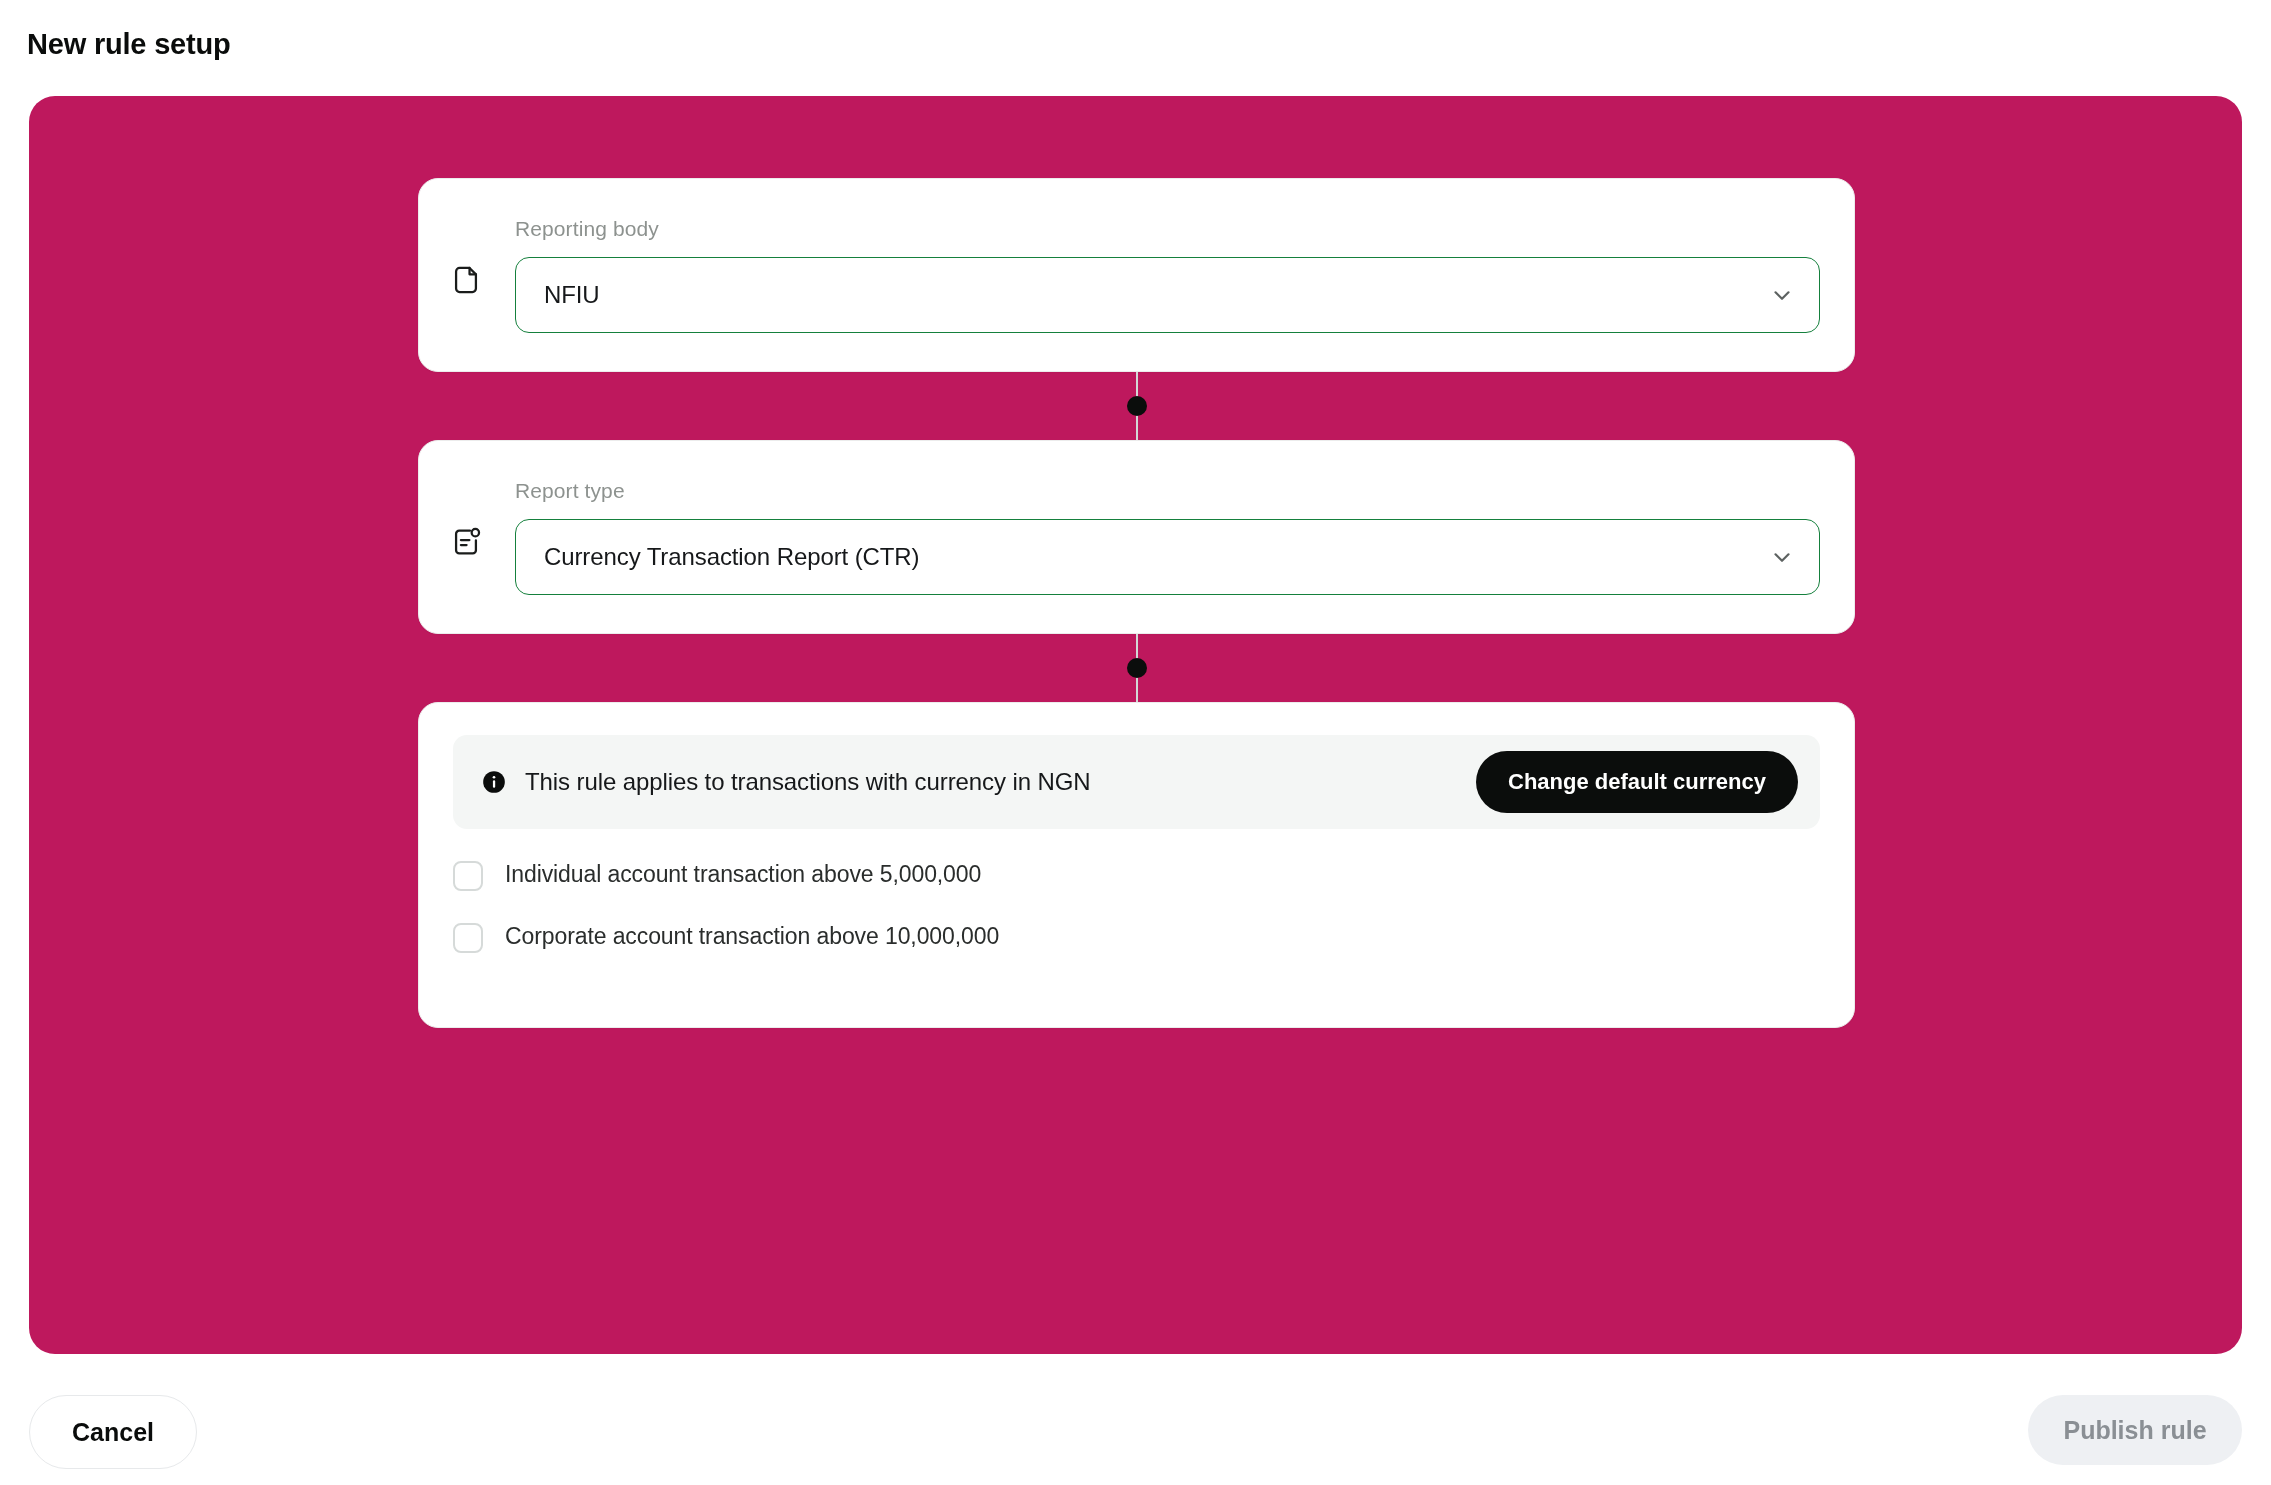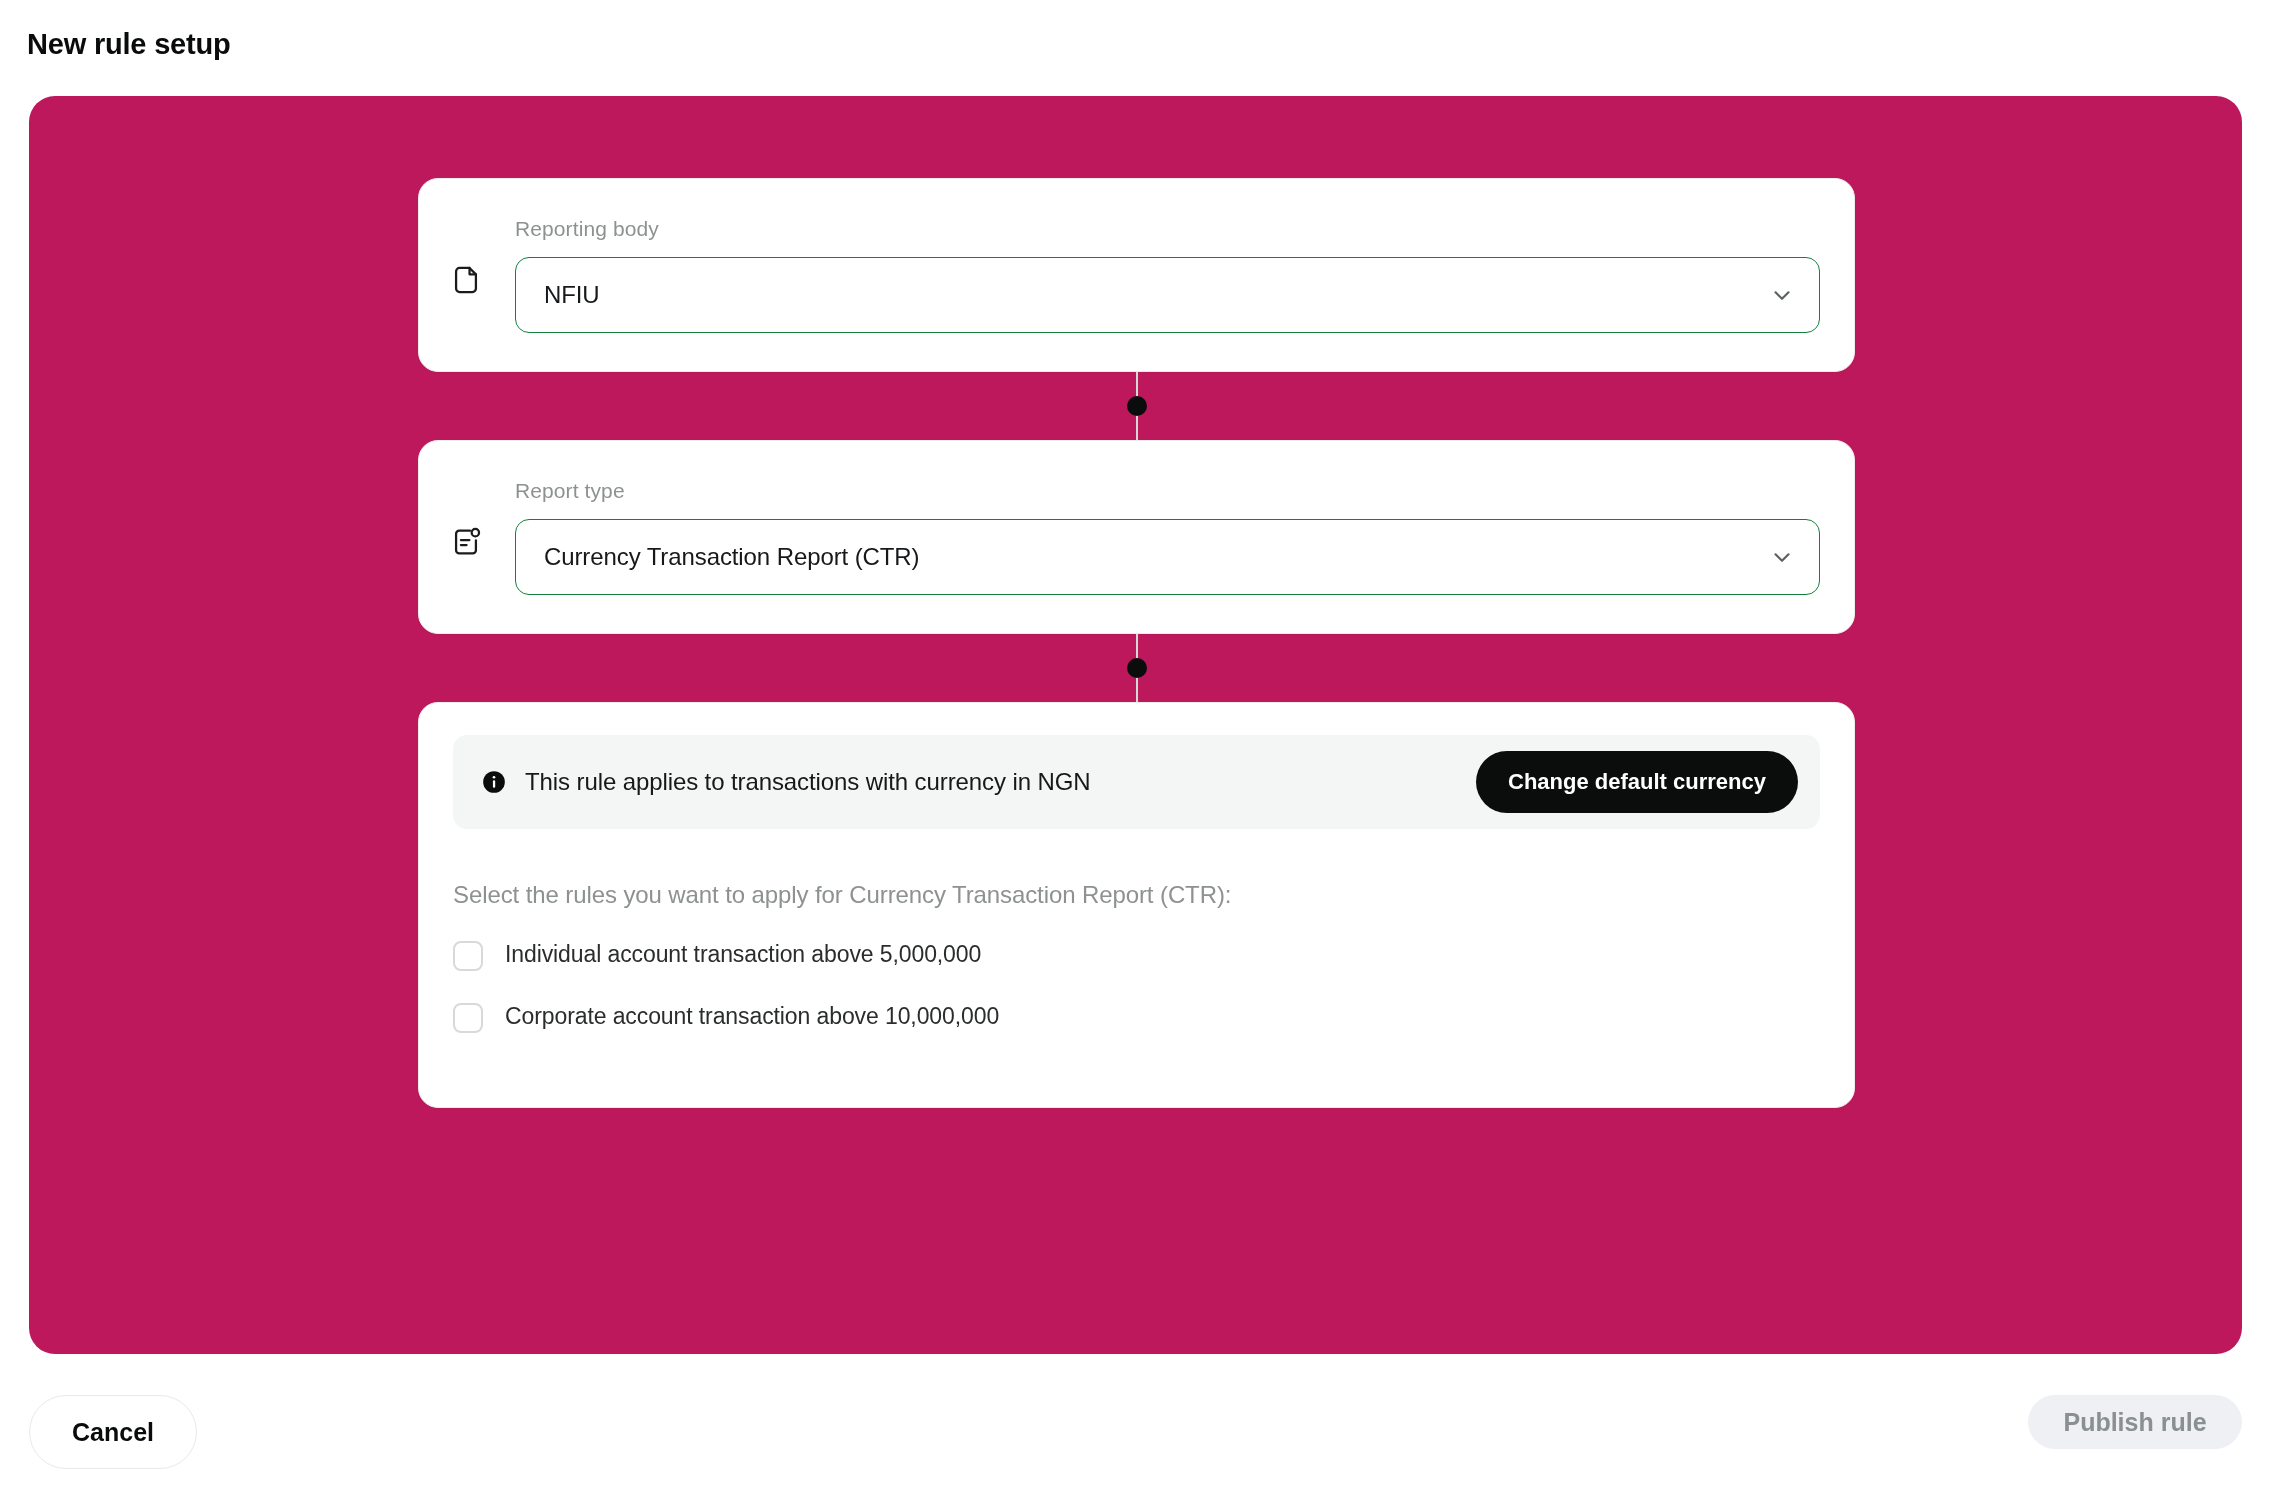--- a/index.html
+++ b/index.html
@@ -225,21 +225,21 @@
     font-size: 25px;
     font-weight: 600;
     color: #0a0c0b;
     cursor: pointer;
   }
   .btn-publish {
     position: absolute;
     right: 29px;
     top: 0;
     width: 214px;
-    height: 54px;
+    height: 70px;
     background: #eef0f3;
     border: none;
     border-radius: 999px;
     font-family: inherit;
     font-size: 25px;
     font-weight: 600;
     color: #8a8f94;
     cursor: not-allowed;
   }
 </style>
@@ -309,21 +309,20 @@
             <svg viewBox="0 0 24 24" fill="none">
               <circle cx="12" cy="12" r="10" fill="currentColor"></circle>
               <circle cx="12" cy="7.6" r="1.25" fill="#ffffff"></circle>
               <rect x="11" y="10.4" width="2.1" height="7" rx="1.05" fill="#ffffff"></rect>
             </svg>
           </span>
           <span class="info-text">This rule applies to transactions with currency in NGN</span>
           <button class="btn-change">Change default currency</button>
         </div>
 
-        <div class="rules-prompt">Select the rules you want to apply for Currency Transaction Report (CTR):</div>
 
         <div class="rules-list">
           <div class="rule-row">
             <span class="checkbox"></span>
             <span class="rule-label">Individual account transaction above 5,000,000</span>
           </div>
           <div class="rule-row">
             <span class="checkbox"></span>
             <span class="rule-label">Corporate account transaction above 10,000,000</span>
           </div>

